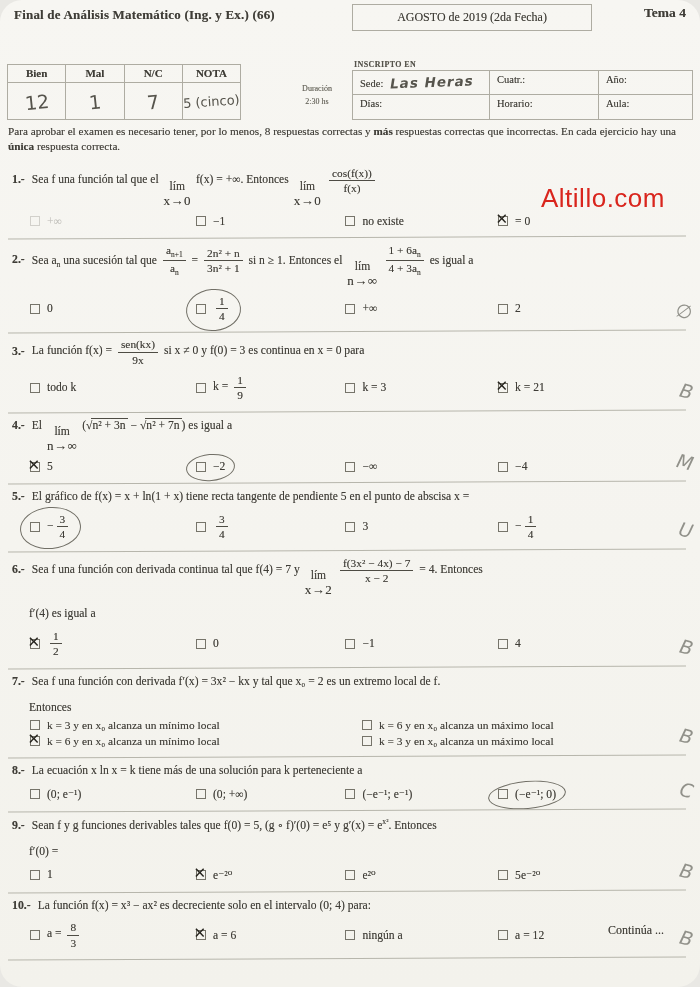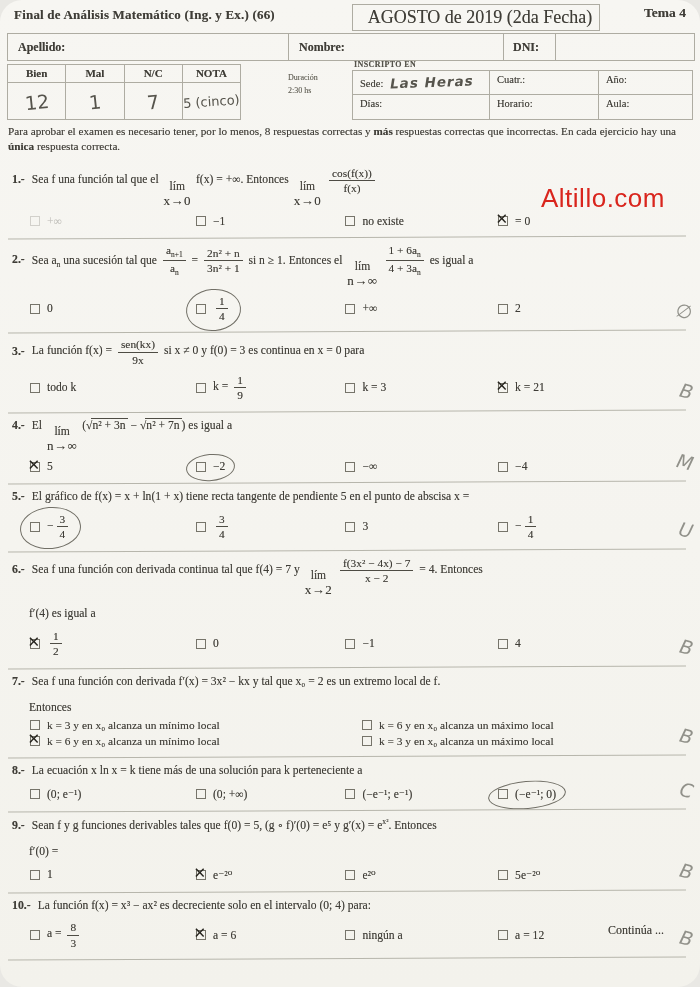--- a/index.html
+++ b/index.html
@@ -4,41 +4,41 @@
 <style>
   html,body{margin:0;padding:0;}
   body{width:700px;height:987px;background:#e9e8e4;font-family:"Liberation Serif","DejaVu Serif",serif;}
   .page{position:relative;width:700px;height:987px;overflow:hidden;color:#3f3d37;
         background:linear-gradient(180deg,#f7f6f2 0%,#f5f4ef 55%,#f3f2ec 100%);
         text-shadow:0 0 .6px rgba(76,74,66,.5);border-radius:22px;}
   .abs{position:absolute;}
   
   .t1{left:14px;top:7px;font-size:13px;font-weight:700;letter-spacing:.2px;}
   .dbox{left:352px;top:4px;width:238px;height:25px;border:1px solid #aeaca2;text-align:center;
-        font-size:18px;line-height:25px;padding-left:8px;}
+        font-size:12px;line-height:25px;}
   .tema{right:14px;top:5px;font-size:13.5px;font-weight:700;}
   .r2{left:7px;top:33px;width:686px;height:26px;border:1px solid #aeaca2;display:flex;
       font-size:12px;font-weight:700;}
   .r2 .cell{display:flex;align-items:center;padding-left:10px;box-sizing:border-box;}
   .c-ape{width:281px;border-right:1px solid #aeaca2;}
   .c-nom{width:215px;border-right:1px solid #aeaca2;}
   .c-dni{flex:1;padding-left:0 !important;}
   .c-dni .dlab{border-right:1px solid #aeaca2;height:100%;display:inline-flex;align-items:center;
                padding:0 16px 0 9px;}
   .score{left:7px;top:64px;width:234px;height:56px;border:1px solid #aeaca2;box-sizing:border-box;}
   .score-head{display:flex;height:17px;border-bottom:1px solid #aeaca2;font-size:11px;font-weight:700;}
   .score-head span{flex:1;text-align:center;border-right:1px solid #aeaca2;line-height:17px;}
   .score-head span:last-child{border-right:none;}
   .score-vals{display:flex;height:37px;}
   .score-vals .vc{flex:1;border-right:1px solid #aeaca2;display:flex;align-items:center;justify-content:center;}
   .score-vals .vc:last-child{border-right:none;}
   .hand{font-family:"DejaVu Sans",sans-serif;color:#56544c;text-shadow:none;}
   .hnum{font-size:19px;transform:rotate(-6deg);}
   .hnota{font-size:13px;transform:rotate(-4deg);}
-  .dur{left:288px;top:72px;width:58px;font-size:8px;color:#6b695f;line-height:1.6;}
+  .dur{left:288px;top:83px;width:58px;text-align:center;font-size:8px;color:#6b695f;line-height:1.6;}
   .insc-lbl{left:354px;top:60px;font-size:8px;font-weight:700;letter-spacing:.4px;color:#56544c;}
   .insc{left:352px;top:70px;width:341px;height:50px;border:1px solid #aeaca2;display:grid;
         grid-template-columns:137px 109px 1fr;grid-template-rows:1fr 1fr;font-size:10.5px;box-sizing:border-box;}
   .insc .ic{padding:3px 0 0 7px;box-sizing:border-box;}
   .ic.br{border-right:1px solid #aeaca2;}
   .ic.bb{border-bottom:1px solid #aeaca2;}
   .sede-hand{font-size:13.5px;font-weight:700;font-style:italic;letter-spacing:1px;margin-left:4px;
              display:inline-block;transform:rotate(-2deg);}
   .instr{left:8px;top:124px;width:686px;font-size:11.2px;line-height:1.35;}
   
@@ -80,31 +80,20 @@
 </style>
 </head>
 <body>
 
 <div class="page">
 
   <div class="abs t1">Final de Análisis Matemático (Ing. y Ex.) (66)</div>
   <div class="abs dbox">AGOSTO de 2019 (2da Fecha)</div>
   <div class="abs tema">Tema 4</div>
 
-  <div class="abs r2">
-    <div class="cell c-ape">
-      <span>Apellido:</span>
-    </div>
-    <div class="cell c-nom">
-      <span>Nombre:</span>
-    </div>
-    <div class="cell c-dni">
-      <span class="dlab">DNI:</span>
-    </div>
-  </div>
 
   <div class="abs score">
     <div class="score-head">
       <span>Bien</span>
       <span>Mal</span>
       <span>N/C</span>
       <span>NOTA</span>
     </div>
     <div class="score-vals">
       <span class="vc">

